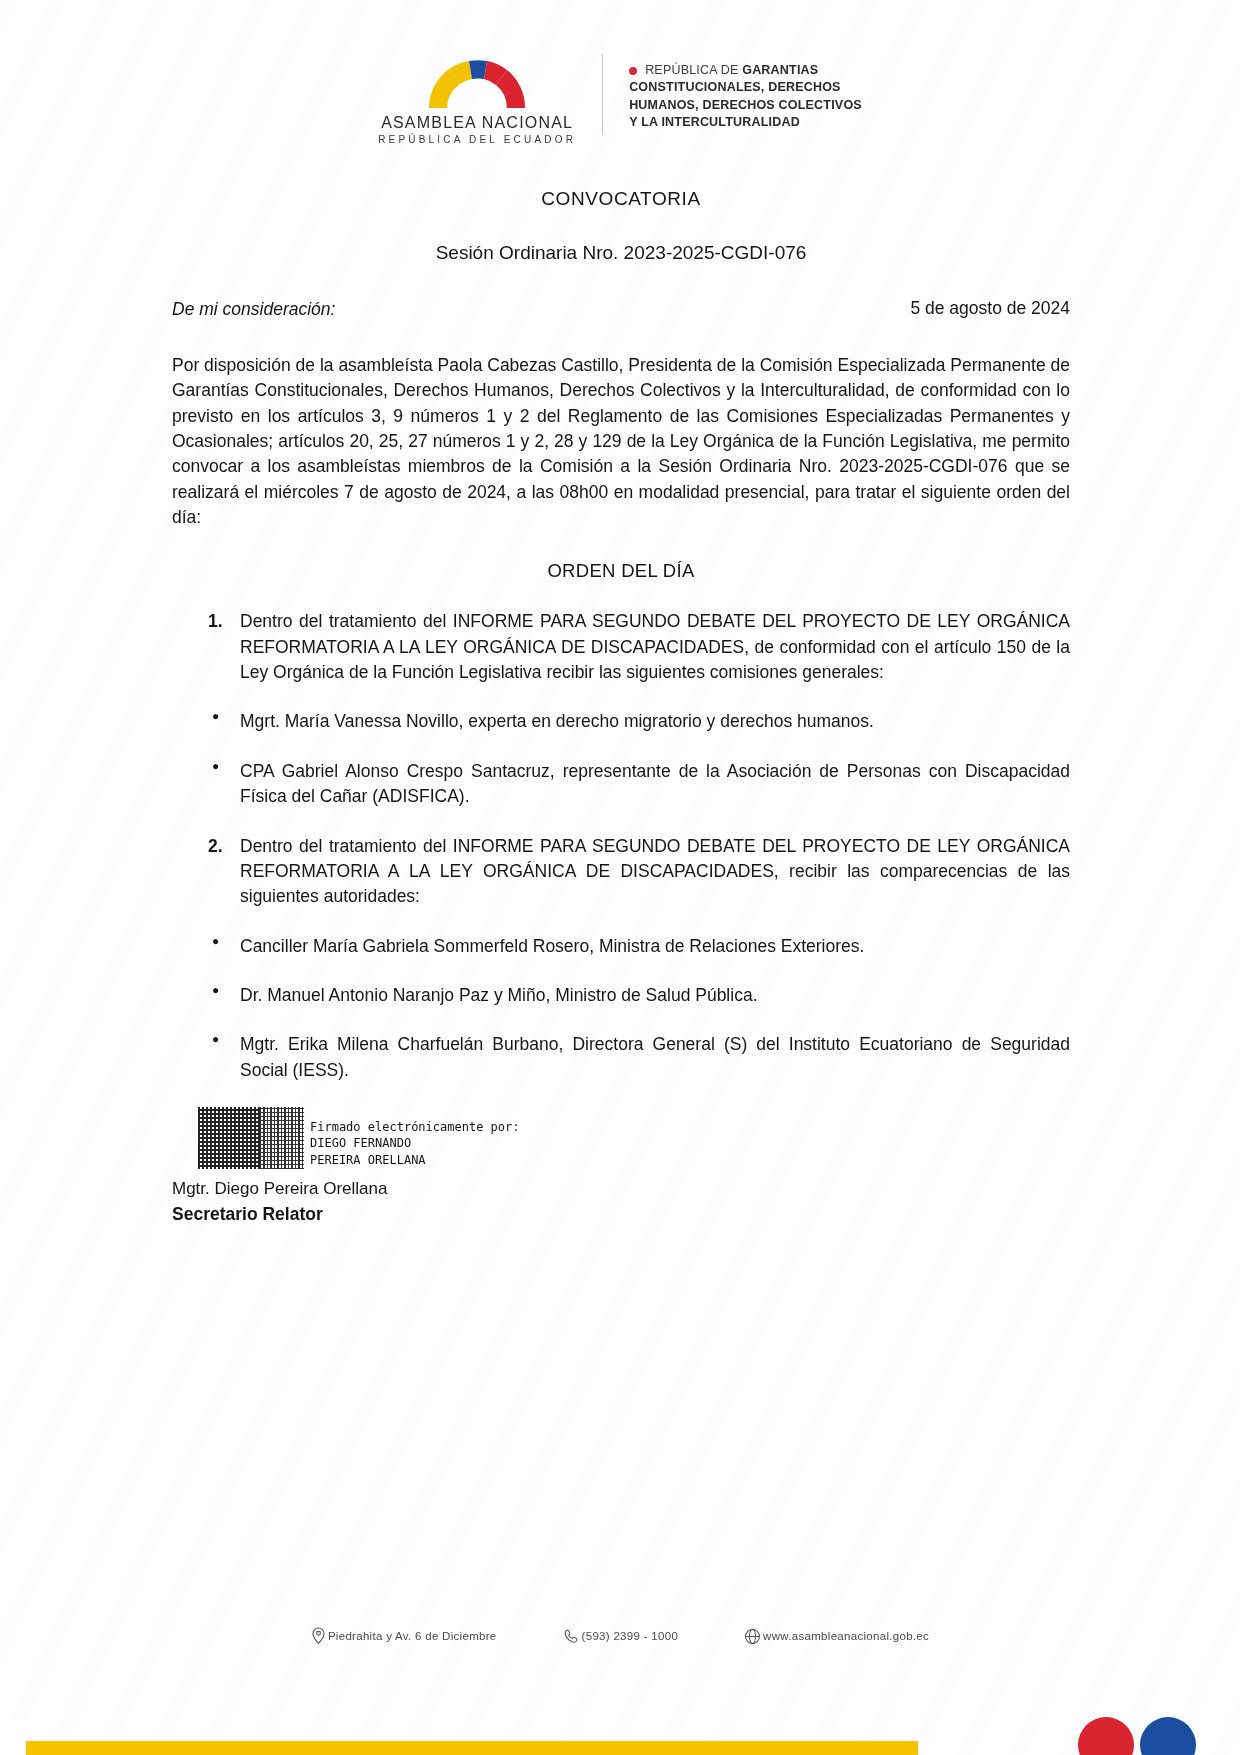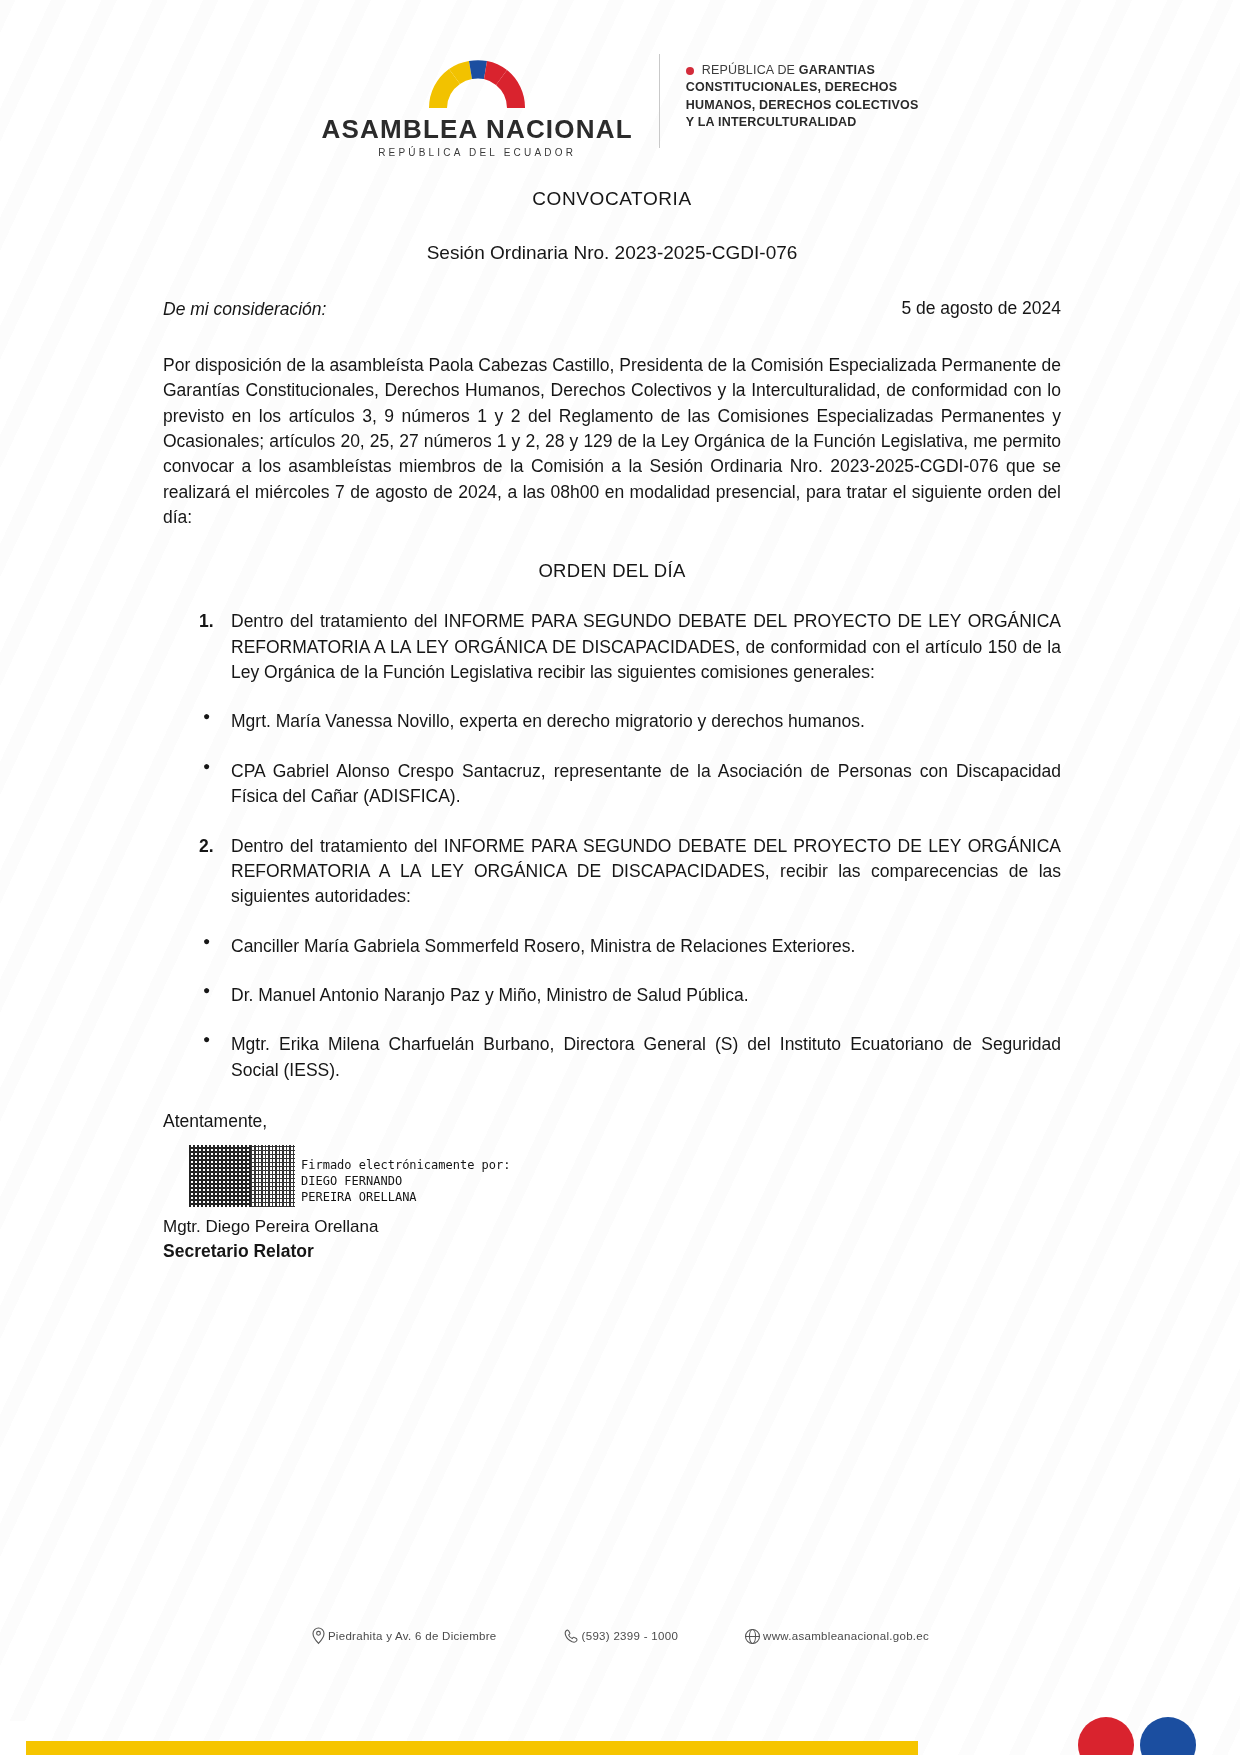--- a/index.html
+++ b/index.html
@@ -53,22 +53,22 @@
   }
   .brand-flag .fan {
     position: absolute;
     bottom: 0;
     left: 50%;
     transform: translateX(-50%);
     width: 118px;
     height: 52px;
   }
   .brand-name {
-    font-size: 26px;
-    font-weight: bold;
+    font-size: 16px;
+    font-weight: normal;
     letter-spacing: 1.2px;
     color: #2b2b2b;
   }
   .brand-sub {
     font-size: 10px;
     letter-spacing: 3.2px;
     color: #3a3a3a;
     margin-top: 2px;
   }
   .divider-v {
@@ -94,21 +94,21 @@
     margin-right: 8px;
     vertical-align: middle;
   }
   .commission .l1 { font-weight: normal; }
   .commission b { font-weight: bold; color: #2a2a2a; }
 
   
   .content {
     position: absolute;
     top: 185px;
-    left: 163px;
+    left: 172px;
     width: 898px;
     font-size: 17.5px;
     line-height: 1.45;
     color: #161616;
   }
   .title {
     text-align: center;
     letter-spacing: 0.6px;
     font-size: 19px;
   }
@@ -340,21 +340,20 @@
         <span>Dentro del tratamiento del INFORME PARA SEGUNDO DEBATE DEL PROYECTO DE LEY ORGÁNICA REFORMATORIA A LA LEY ORGÁNICA DE DISCAPACIDADES, recibir las comparecencias de las siguientes autoridades:</span>
       </li>
     </ol>
 
     <ul class="bullets">
       <li>Canciller María Gabriela Sommerfeld Rosero, Ministra de Relaciones Exteriores.</li>
       <li>Dr. Manuel Antonio Naranjo Paz y Miño, Ministro de Salud Pública.</li>
       <li>Mgtr. Erika Milena Charfuelán Burbano, Directora General (S) del Instituto Ecuatoriano de Seguridad Social (IESS).</li>
     </ul>
 
-    <div class="closing">Atentamente,</div>
 
     <div class="sign-block">
       <div class="qr-wrap">
         <div class="qr"></div>
         <div class="qr2"></div>
         <div class="sig-text">Firmado electrónicamente por:
 DIEGO FERNANDO
 PEREIRA ORELLANA</div>
       </div>
       <div class="sig-name">Mgtr. Diego Pereira Orellana</div>

